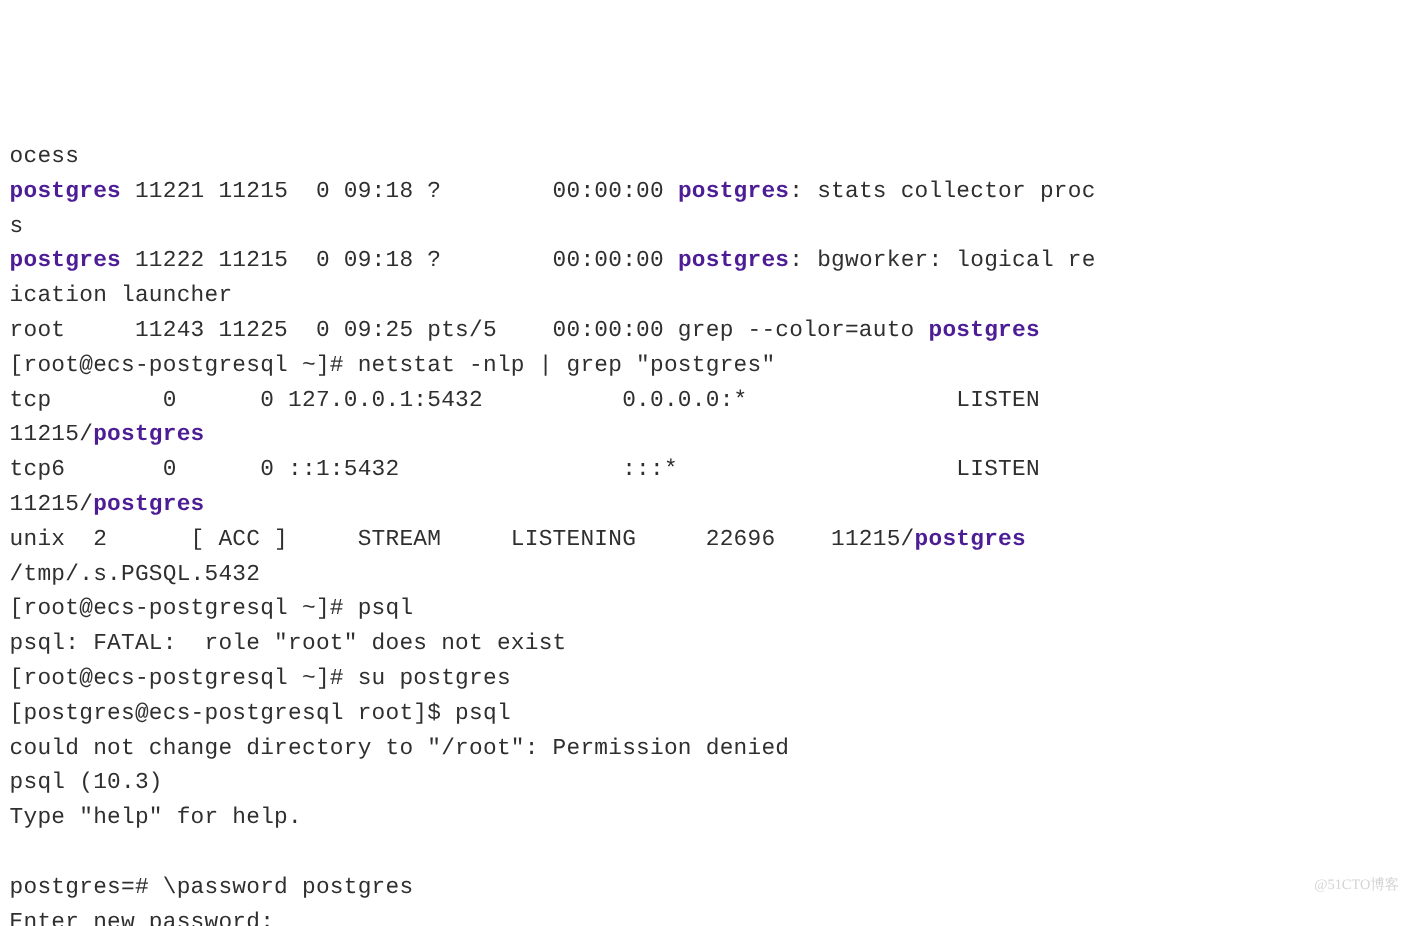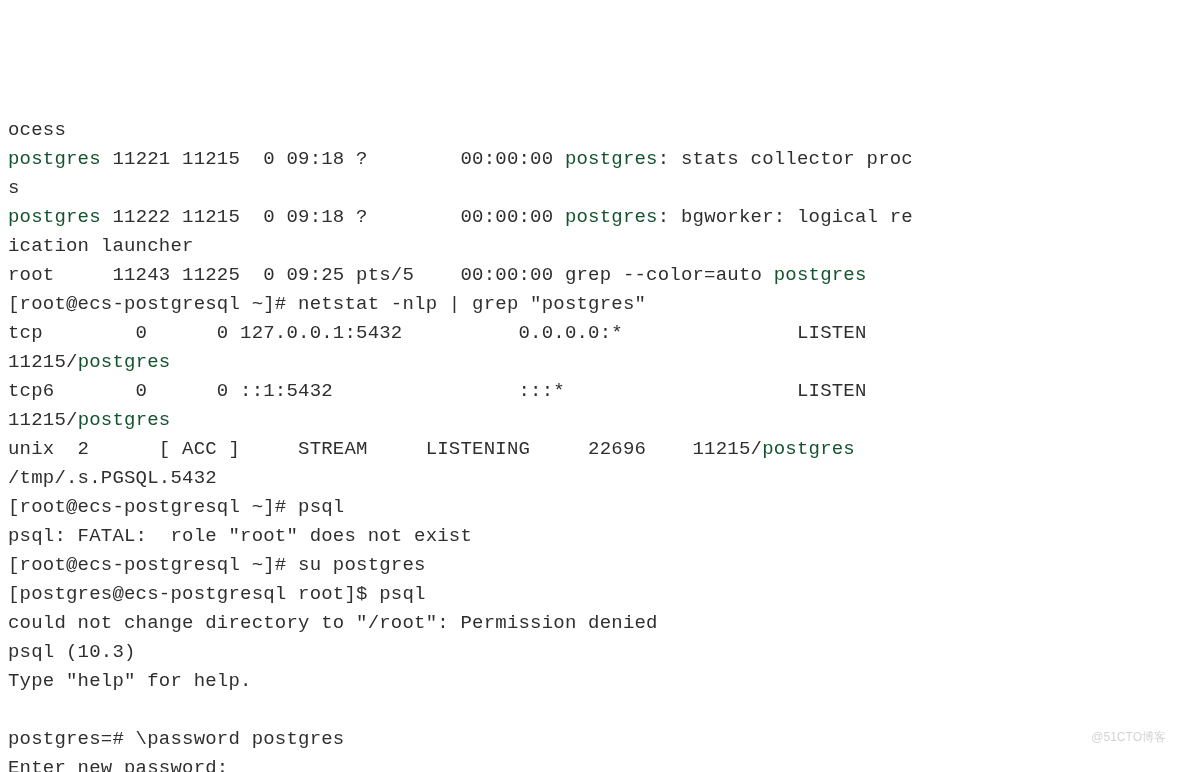--- a/index.html
+++ b/index.html
@@ -12,28 +12,28 @@
     width:1184px;
     height:772px;
     overflow:hidden;
     position:relative;
     white-space:pre;
   }
   .term{
     padding:0 8px 0 8px;
     letter-spacing:0.2px;
   }
-  .hl{color:#14532d;font-weight:400;}
+  .hl{color:#4c1d95;font-weight:700;}
   .watermark{
     position:absolute;
     right:18px;
     bottom:20px;
     font-size:12px;
     color:#d4d4d4;
-    font-family:Liberation Sans, sans-serif;
+    font-family:Liberation Serif, serif;
     letter-spacing:0;
     white-space:nowrap;
   }
 </style>
 </head>
 <body>
 
 
 
 <div class="term"><div><span>ocess</span></div><div><span class="hl">postgres</span><span> 11221 11215  0 09:18 ?        00:00:00 </span><span class="hl">postgres</span><span>: stats collector proc</span></div><div><span>s</span></div><div><span class="hl">postgres</span><span> 11222 11215  0 09:18 ?        00:00:00 </span><span class="hl">postgres</span><span>: bgworker: logical re</span></div><div><span>ication launcher</span></div><div><span>root     11243 11225  0 09:25 pts/5    00:00:00 grep --color=auto </span><span class="hl">postgres</span></div><div><span>[root@ecs-postgresql ~]# netstat -nlp | grep "postgres"</span></div><div><span>tcp        0      0 127.0.0.1:5432          0.0.0.0:*               LISTEN</span></div><div><span>11215/</span><span class="hl">postgres</span></div><div><span>tcp6       0      0 ::1:5432                :::*                    LISTEN</span></div><div><span>11215/</span><span class="hl">postgres</span></div><div><span>unix  2      [ ACC ]     STREAM     LISTENING     22696    11215/</span><span class="hl">postgres</span></div><div><span>/tmp/.s.PGSQL.5432</span></div><div><span>[root@ecs-postgresql ~]# psql</span></div><div><span>psql: FATAL:  role "root" does not exist</span></div><div><span>[root@ecs-postgresql ~]# su postgres</span></div><div><span>[postgres@ecs-postgresql root]$ psql</span></div><div><span>could not change directory to "/root": Permission denied</span></div><div><span>psql (10.3)</span></div><div><span>Type "help" for help.</span></div><div><span> </span></div><div><span>postgres=# \password postgres</span></div><div><span>Enter new password:</span></div></div>

